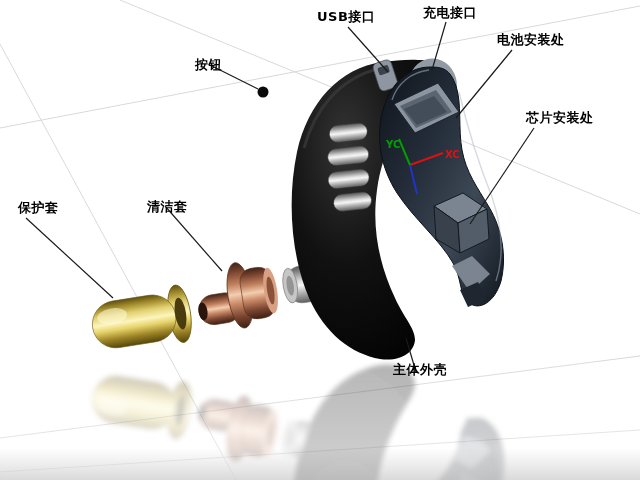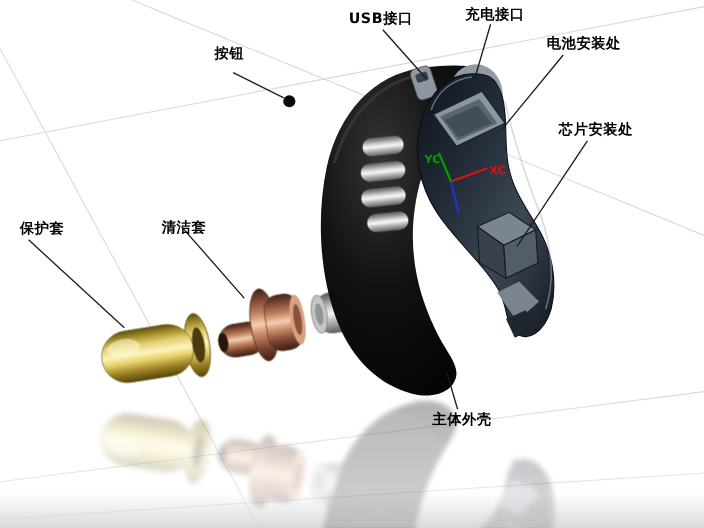--- a/index.html
+++ b/index.html
@@ -164,21 +164,21 @@
       <line x1="348" y1="27" x2="388" y2="72"></line>
       <line x1="446" y1="22" x2="432" y2="70"></line>
       <line x1="512" y1="50" x2="456" y2="118"></line>
       <line x1="534" y1="128" x2="470" y2="224"></line>
       <line x1="26" y1="218" x2="113" y2="298"></line>
       <line x1="165" y1="206" x2="222" y2="271"></line>
       <line x1="416" y1="372" x2="406" y2="338"></line>
     </g>
   </svg>
 
-  <div class="callout" style="left:195px;top:40px">按钮</div>
+  <div class="callout" style="left:195px;top:56px">按钮</div>
   <div class="callout" style="left:317px;top:8px">USB接口</div>
   <div class="callout" style="left:423px;top:4px">充电接口</div>
   <div class="callout" style="left:497px;top:31px">电池安装处</div>
-  <div class="callout" style="left:508px;top:109px">芯片安装处</div>
+  <div class="callout" style="left:526px;top:109px">芯片安装处</div>
   <div class="callout" style="left:18px;top:199px">保护套</div>
   <div class="callout" style="left:147px;top:198px">清洁套</div>
-  <div class="callout" style="left:393px;top:372px">主体外壳</div>
+  <div class="callout" style="left:393px;top:361px">主体外壳</div>
 </div>
 
 </body></html>

